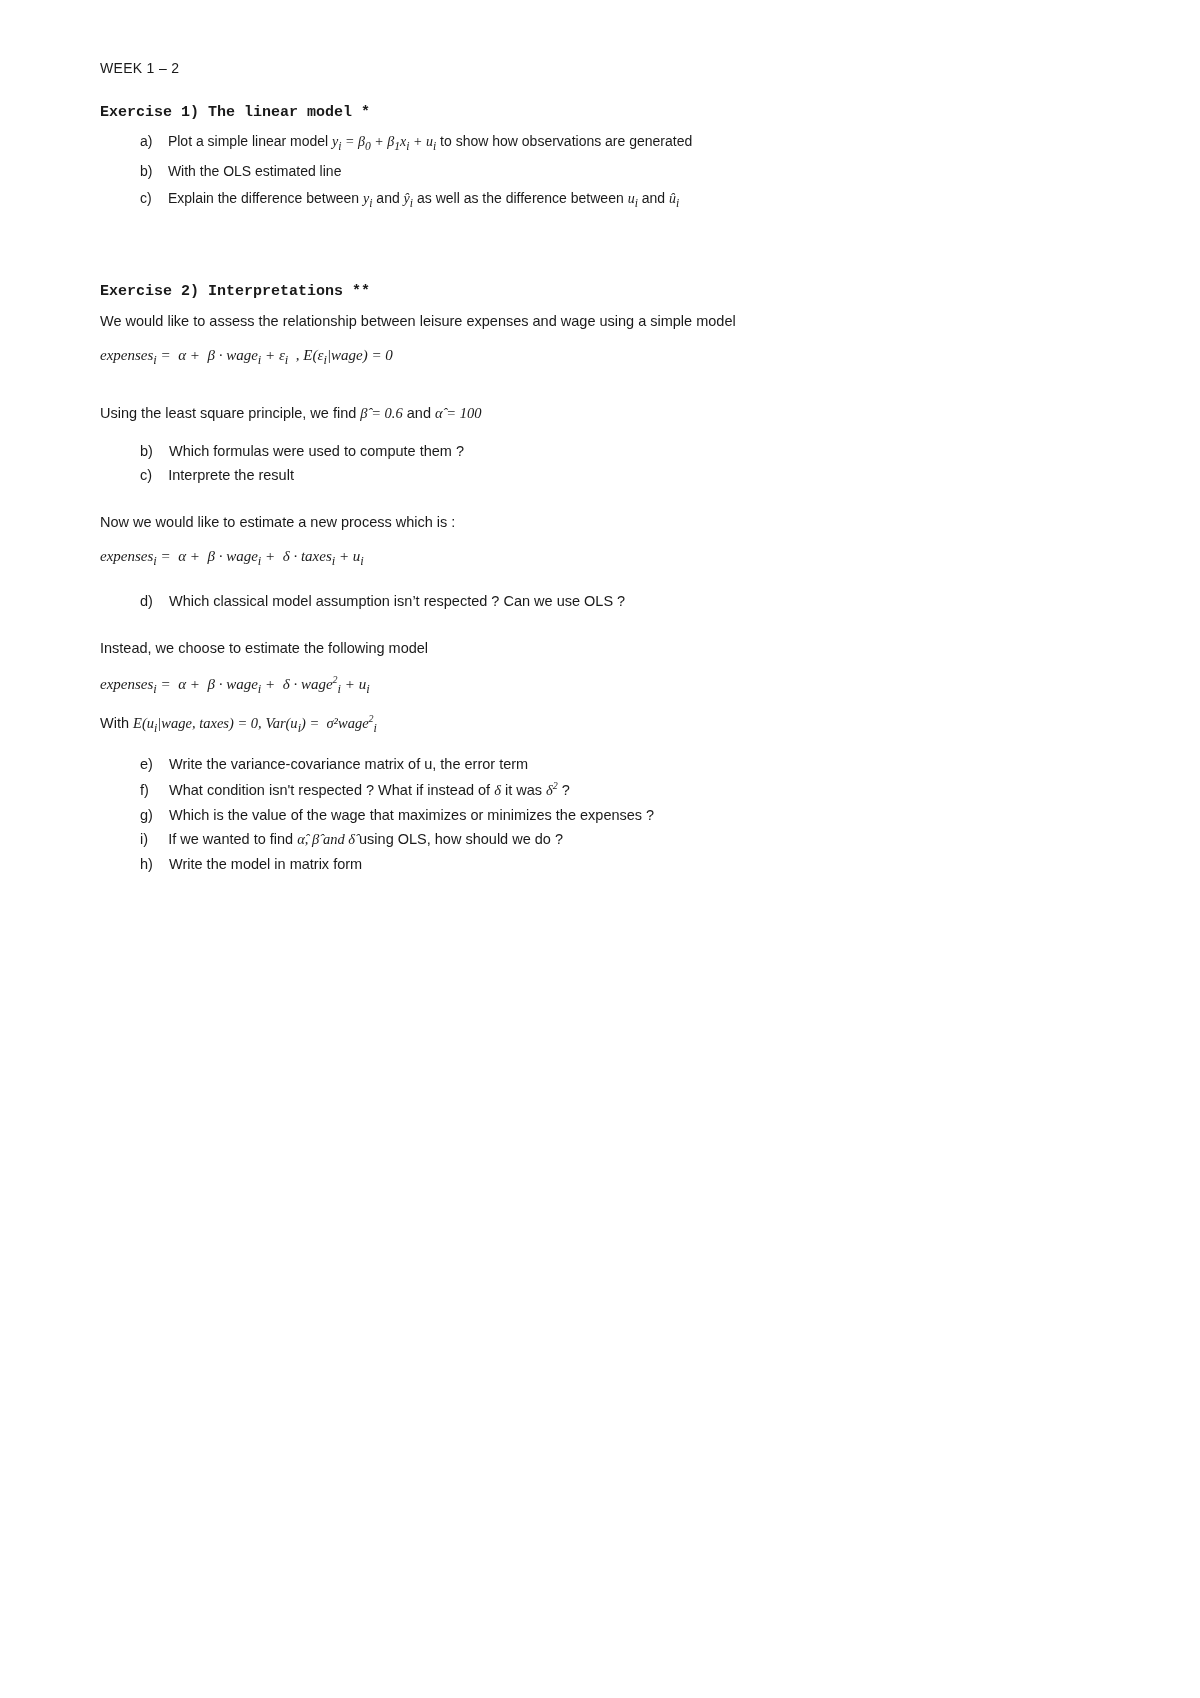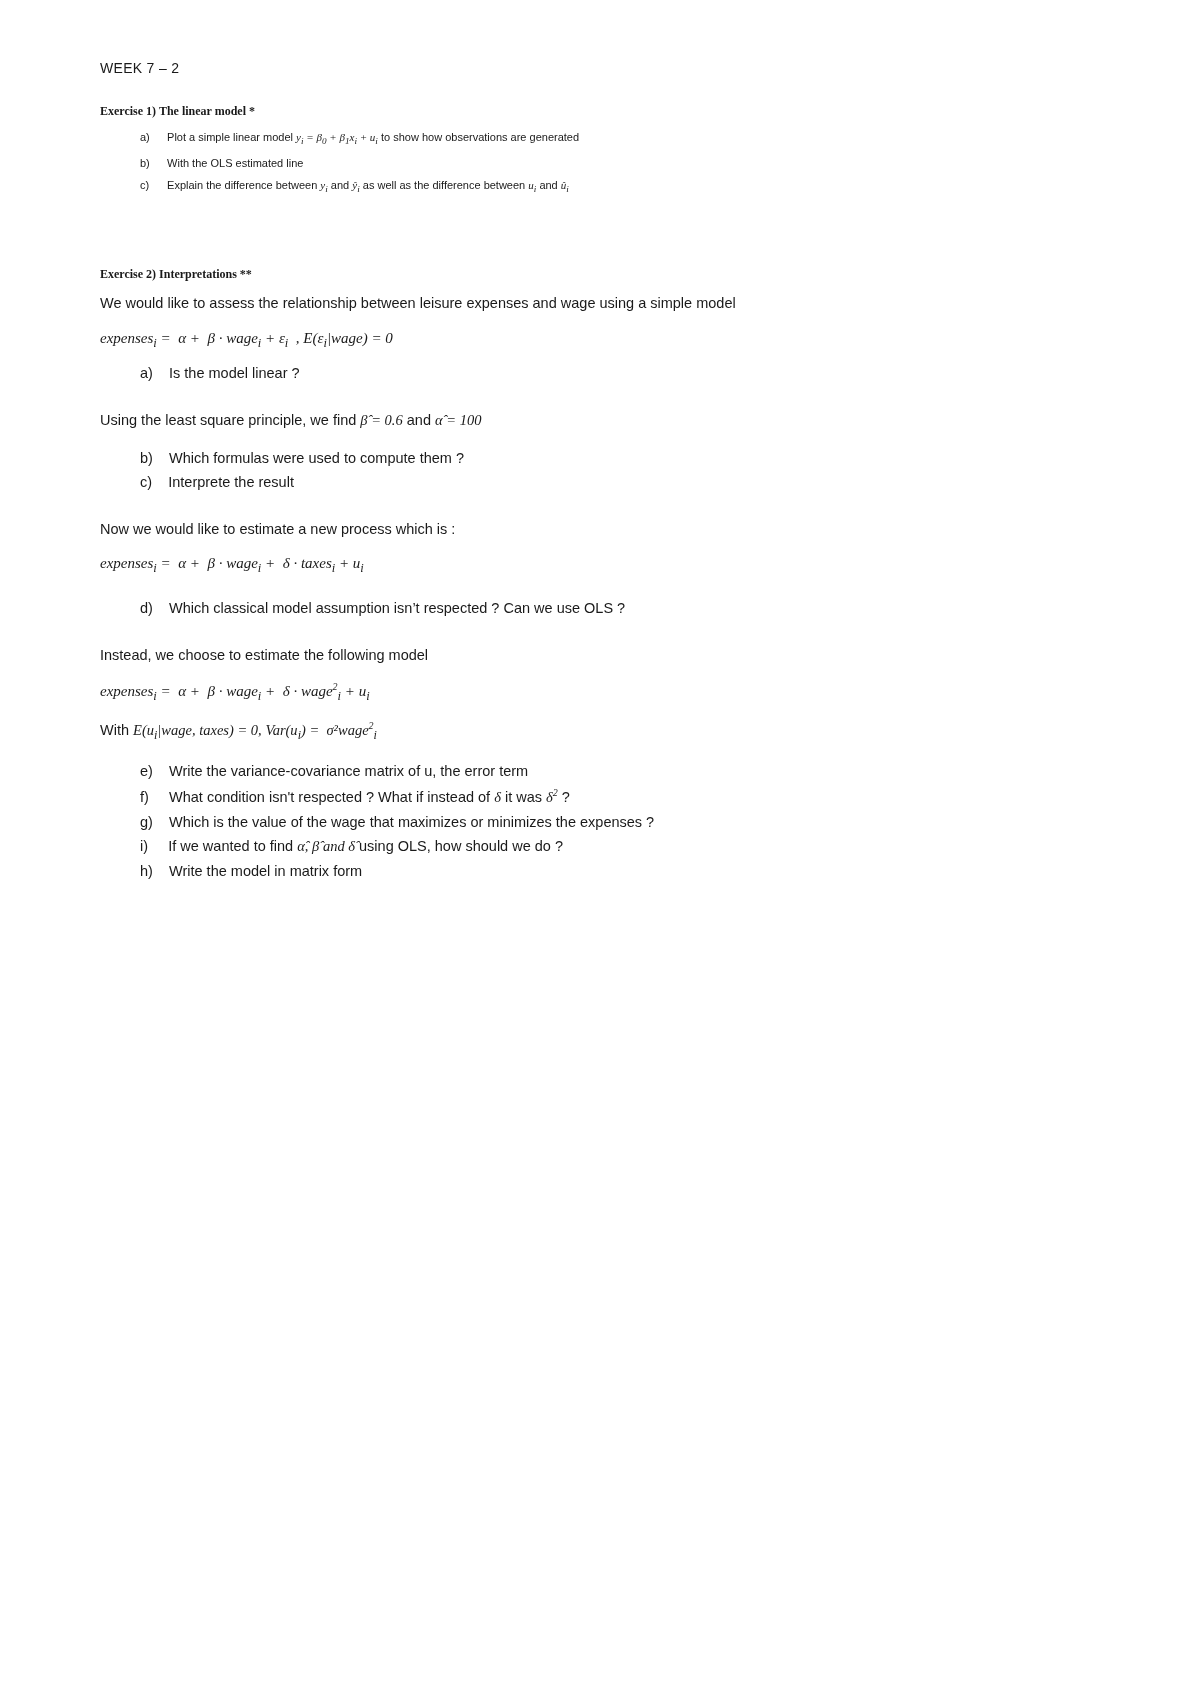--- a/index.html
+++ b/index.html
@@ -26,39 +26,39 @@
 
     .week-header {
       font-size: 14px;
       font-family: Arial, sans-serif;
       font-weight: normal;
       margin-bottom: 28px;
       letter-spacing: 0.3px;
     }
 
     .exercise-title {
-      font-size: 12px;
-      font-family: Liberation Serif, serif;
+      font-size: 15px;
+      font-family: Liberation Mono, monospace;
       font-weight: bold;
       margin-bottom: 10px;
     }
 
     .exercise-block {
       margin-bottom: 30px;
     }
 
     .sub-list {
       list-style: none;
       margin-left: 40px;
     }
 
     .sub-list li {
       margin-bottom: 6px;
       font-family: Arial, sans-serif;
-      font-size: 11px;
+      font-size: 14px;
       line-height: 1.5;
     }
 
     .sub-list li .label {
       display: inline-block;
       width: 24px;
       font-weight: normal;
     }
 
     .math-inline {
@@ -93,21 +93,21 @@
 
     sup {
       font-size: 10px;
     }
   </style>
 </head>
 <body>
 
 <div class="page">
 
-  <div class="week-header">WEEK 7 – 2</div>
+  <div class="week-header">WEEK 1 – 2</div>
 
   <div class="exercise-block">
     <div class="exercise-title">Exercise 1) The linear model *</div>
     <ul class="sub-list">
       <li>
         <span class="label">a)</span>
         <span>Plot a simple linear model <span class="math-inline">y<sub>i</sub> = β<sub>0</sub> + β<sub>1</sub>x<sub>i</sub> + u<sub>i</sub></span> to show how observations are generated</span>
       </li>
       <li>
         <span class="label">b)</span>
@@ -124,24 +124,20 @@
   <div class="section-gap"></div>
 
   <div class="exercise-block">
     <div class="exercise-title">Exercise 2) Interpretations **</div>
     <div class="prose">We would like to assess the relationship between leisure expenses and wage using a simple model</div>
 
     <div class="math-block">
       <span class="math-inline"><i>expenses</i><sub>i</sub> = &nbsp;α + &nbsp;β · <i>wage</i><sub>i</sub> + ε<sub>i</sub> &nbsp;, <i>E</i>(ε<sub>i</sub>|<i>wage</i>) = 0</span>
     </div>
 
-    <div class="sub-question">
-      <span class="label">a)&nbsp;&nbsp;&nbsp;</span>
-      <span>Is the model linear ?</span>
-    </div>
 
     <div class="section-gap"></div>
 
     <div class="prose">
       Using the least square principle, we find <span class="math-inline">β̂ = 0.6</span> and <span class="math-inline">α̂ = 100</span>
     </div>
 
     <div class="section-gap" style="height:10px;"></div>
 
     <div class="sub-question">

